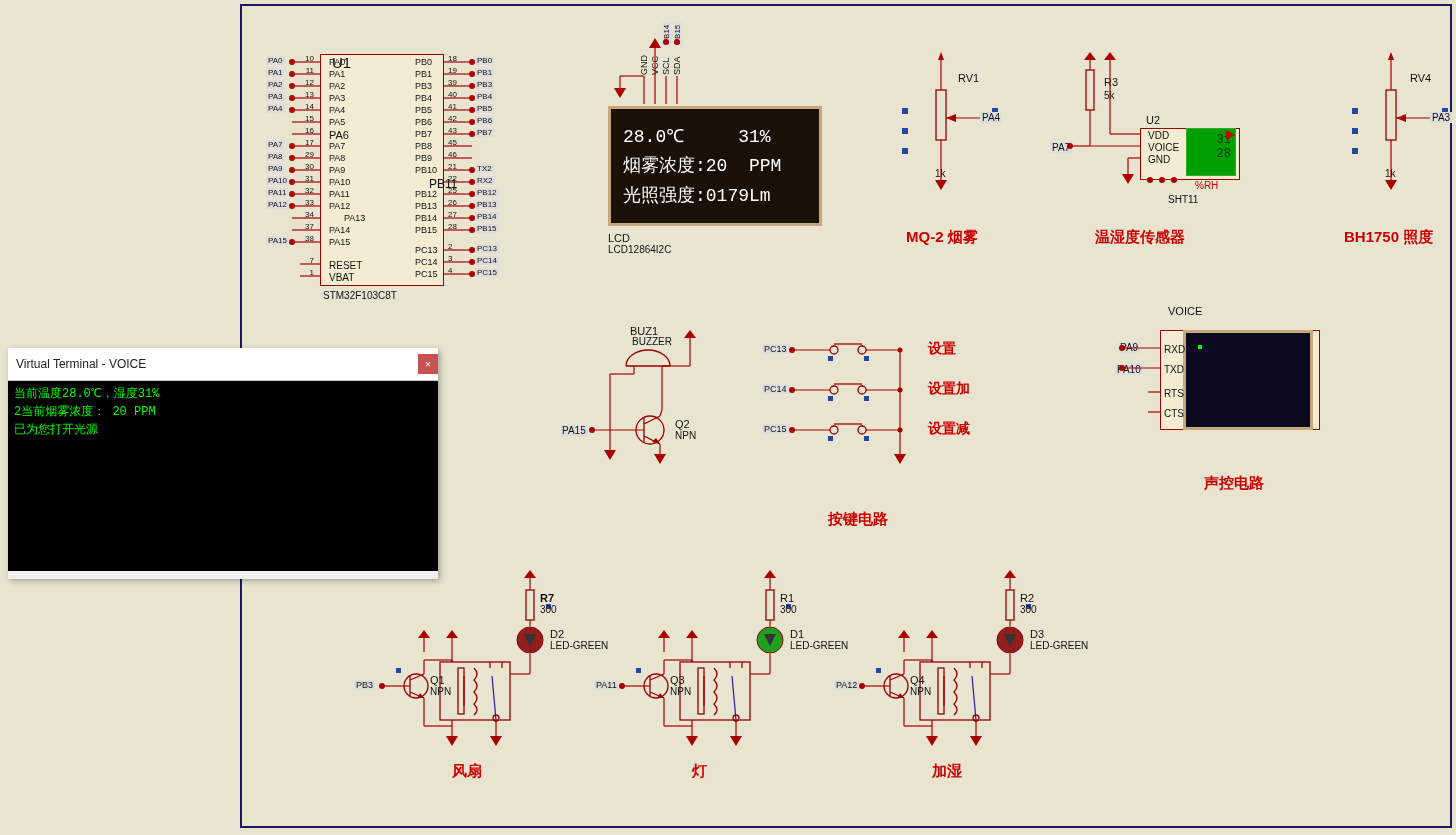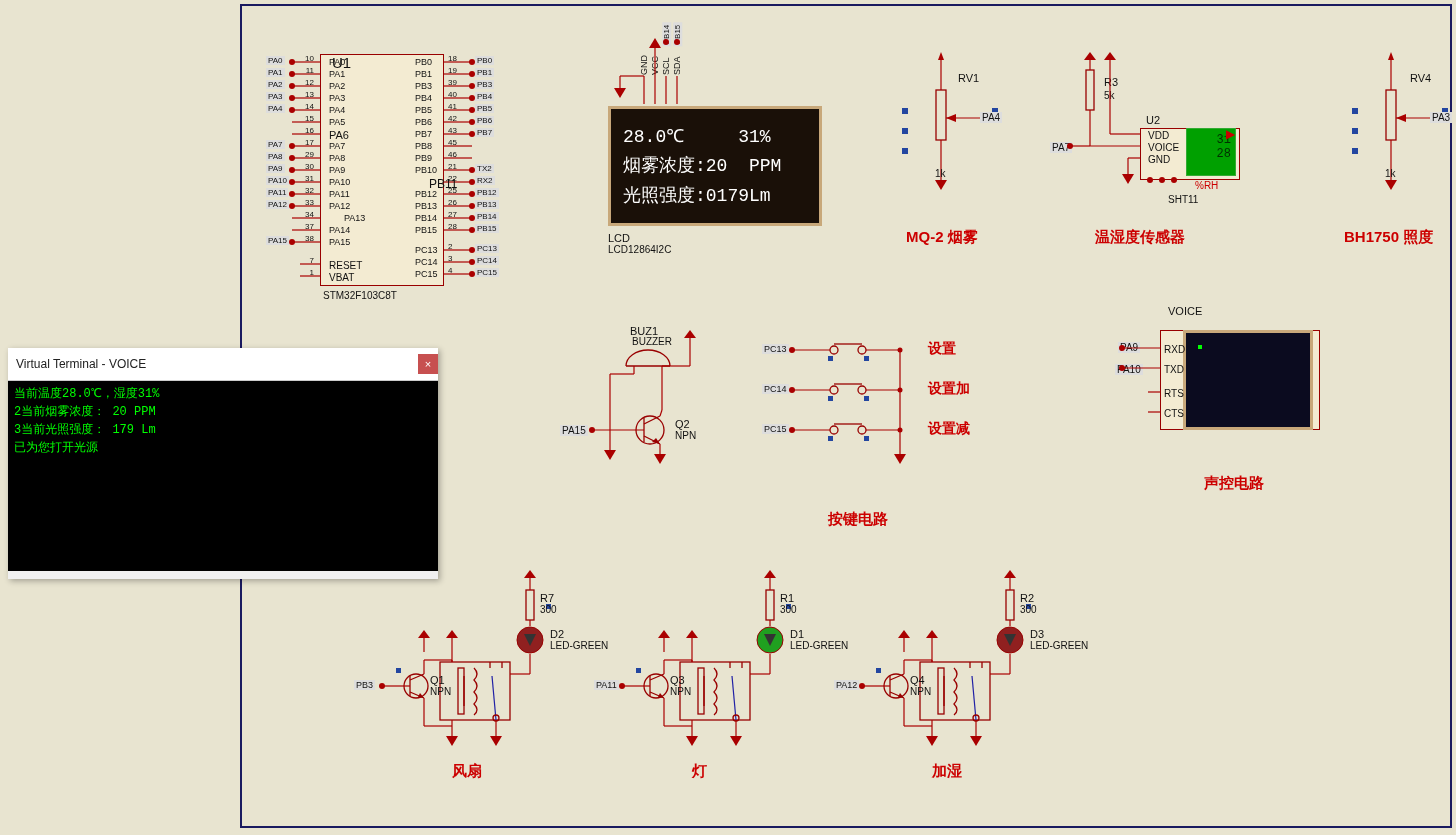--- a/index.html
+++ b/index.html
@@ -129,21 +129,20 @@
 <div class="schematic-frame"></div>
 
 <div class="terminal-window">
   <div class="terminal-titlebar">
     <span>Virtual Terminal - VOICE</span>
     <span class="terminal-close">×</span>
   </div>
   <div class="terminal-body">
     <div class="line">当前温度28.0℃，湿度31%</div>
     <div class="line">2当前烟雾浓度： 20 PPM</div>
-    <div class="line">3当前光照强度： 179 Lm</div>
     <div class="line">已为您打开光源</div>
   </div>
   <div class="terminal-footer"></div>
 </div>
 
 <div class="comp-box" style="left:320px; top:54px; width:124px; height:232px; background:#F3EBD2;"></div>
 <div class="label" style="left:332px; top:54px; font-size:15px">U1</div>
 <div class="label label-small" style="left:323px; top:290px">STM32F103C8T</div>
 <svg style="left:256px; top:50px; width:220px; height:260px;">
   <g id="mcu-left">
@@ -568,21 +567,21 @@
       <line x1="116" y1="152" x2="116" y2="168" class="stroke-wire"></line>
       <polygon points="110,168 122,168 116,178" fill="#a00"></polygon>
 
       <line x1="72" y1="70" x2="72" y2="94" class="stroke-wire"></line>
       <polygon points="66,70 78,70 72,62" fill="#a00"></polygon>
 
       <rect x="16" y="100" width="5" height="5" class="pindot"></rect>
       <rect x="166" y="36" width="5" height="5" class="pindot"></rect>
     </svg>
   </div>
-    <div class="label" style="left: 540px; top: 592px;">R7</div>
+    <div class="label" style="left: 540px; top: 592px; font-weight: bold;">R7</div>
     <div class="label label-small" style="left: 540px; top: 604px;">300</div>
     <div class="label" style="left: 550px; top: 628px;">D2</div>
     <div class="label label-small" style="left: 550px; top: 640px;">LED-GREEN</div>
     <div class="label" style="left: 430px; top: 674px;">Q1</div>
     <div class="label label-small" style="left: 430px; top: 686px;">NPN</div>
     <div class="net" style="left: 354px; top: 680px; font-size: 9px;">PB3</div>
     <div class="title-red" style="left: 452px; top: 762px;">风扇</div>
     <div style="position: absolute; left: 620px; top: 568px; width: 220px; height: 240px;">
     <svg style="left:0;top:0;width:220px;height:240px">
 

